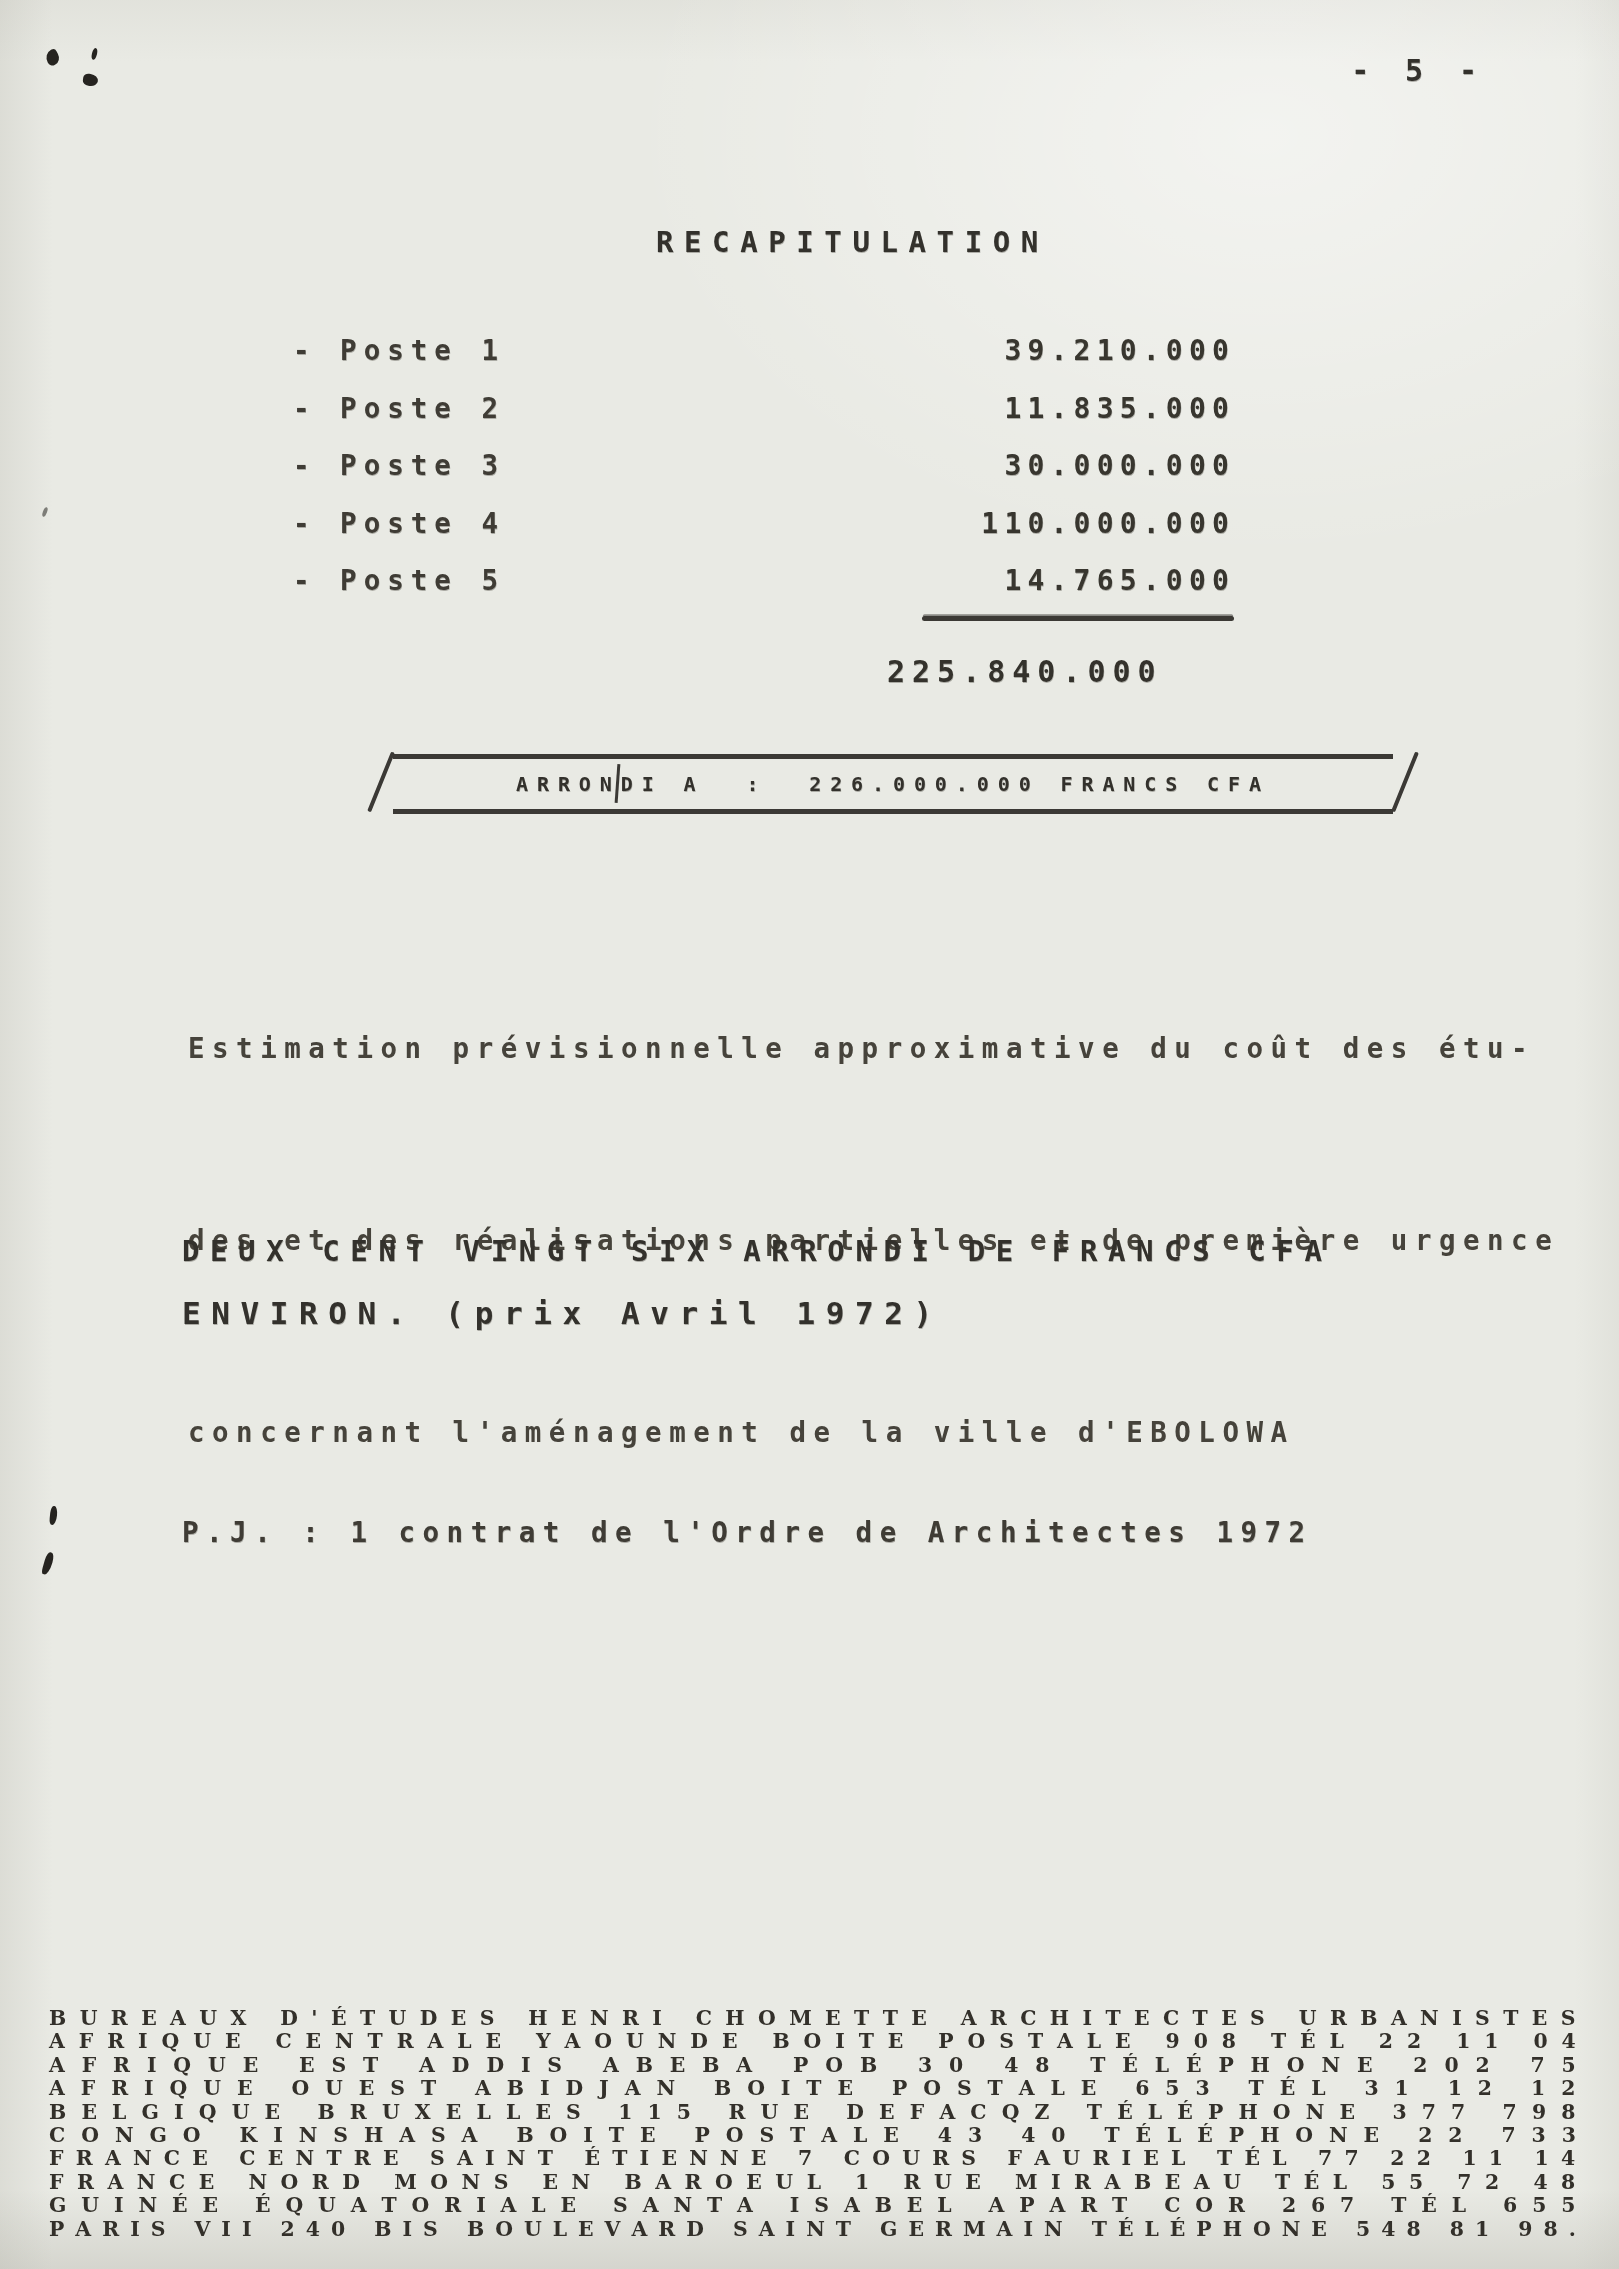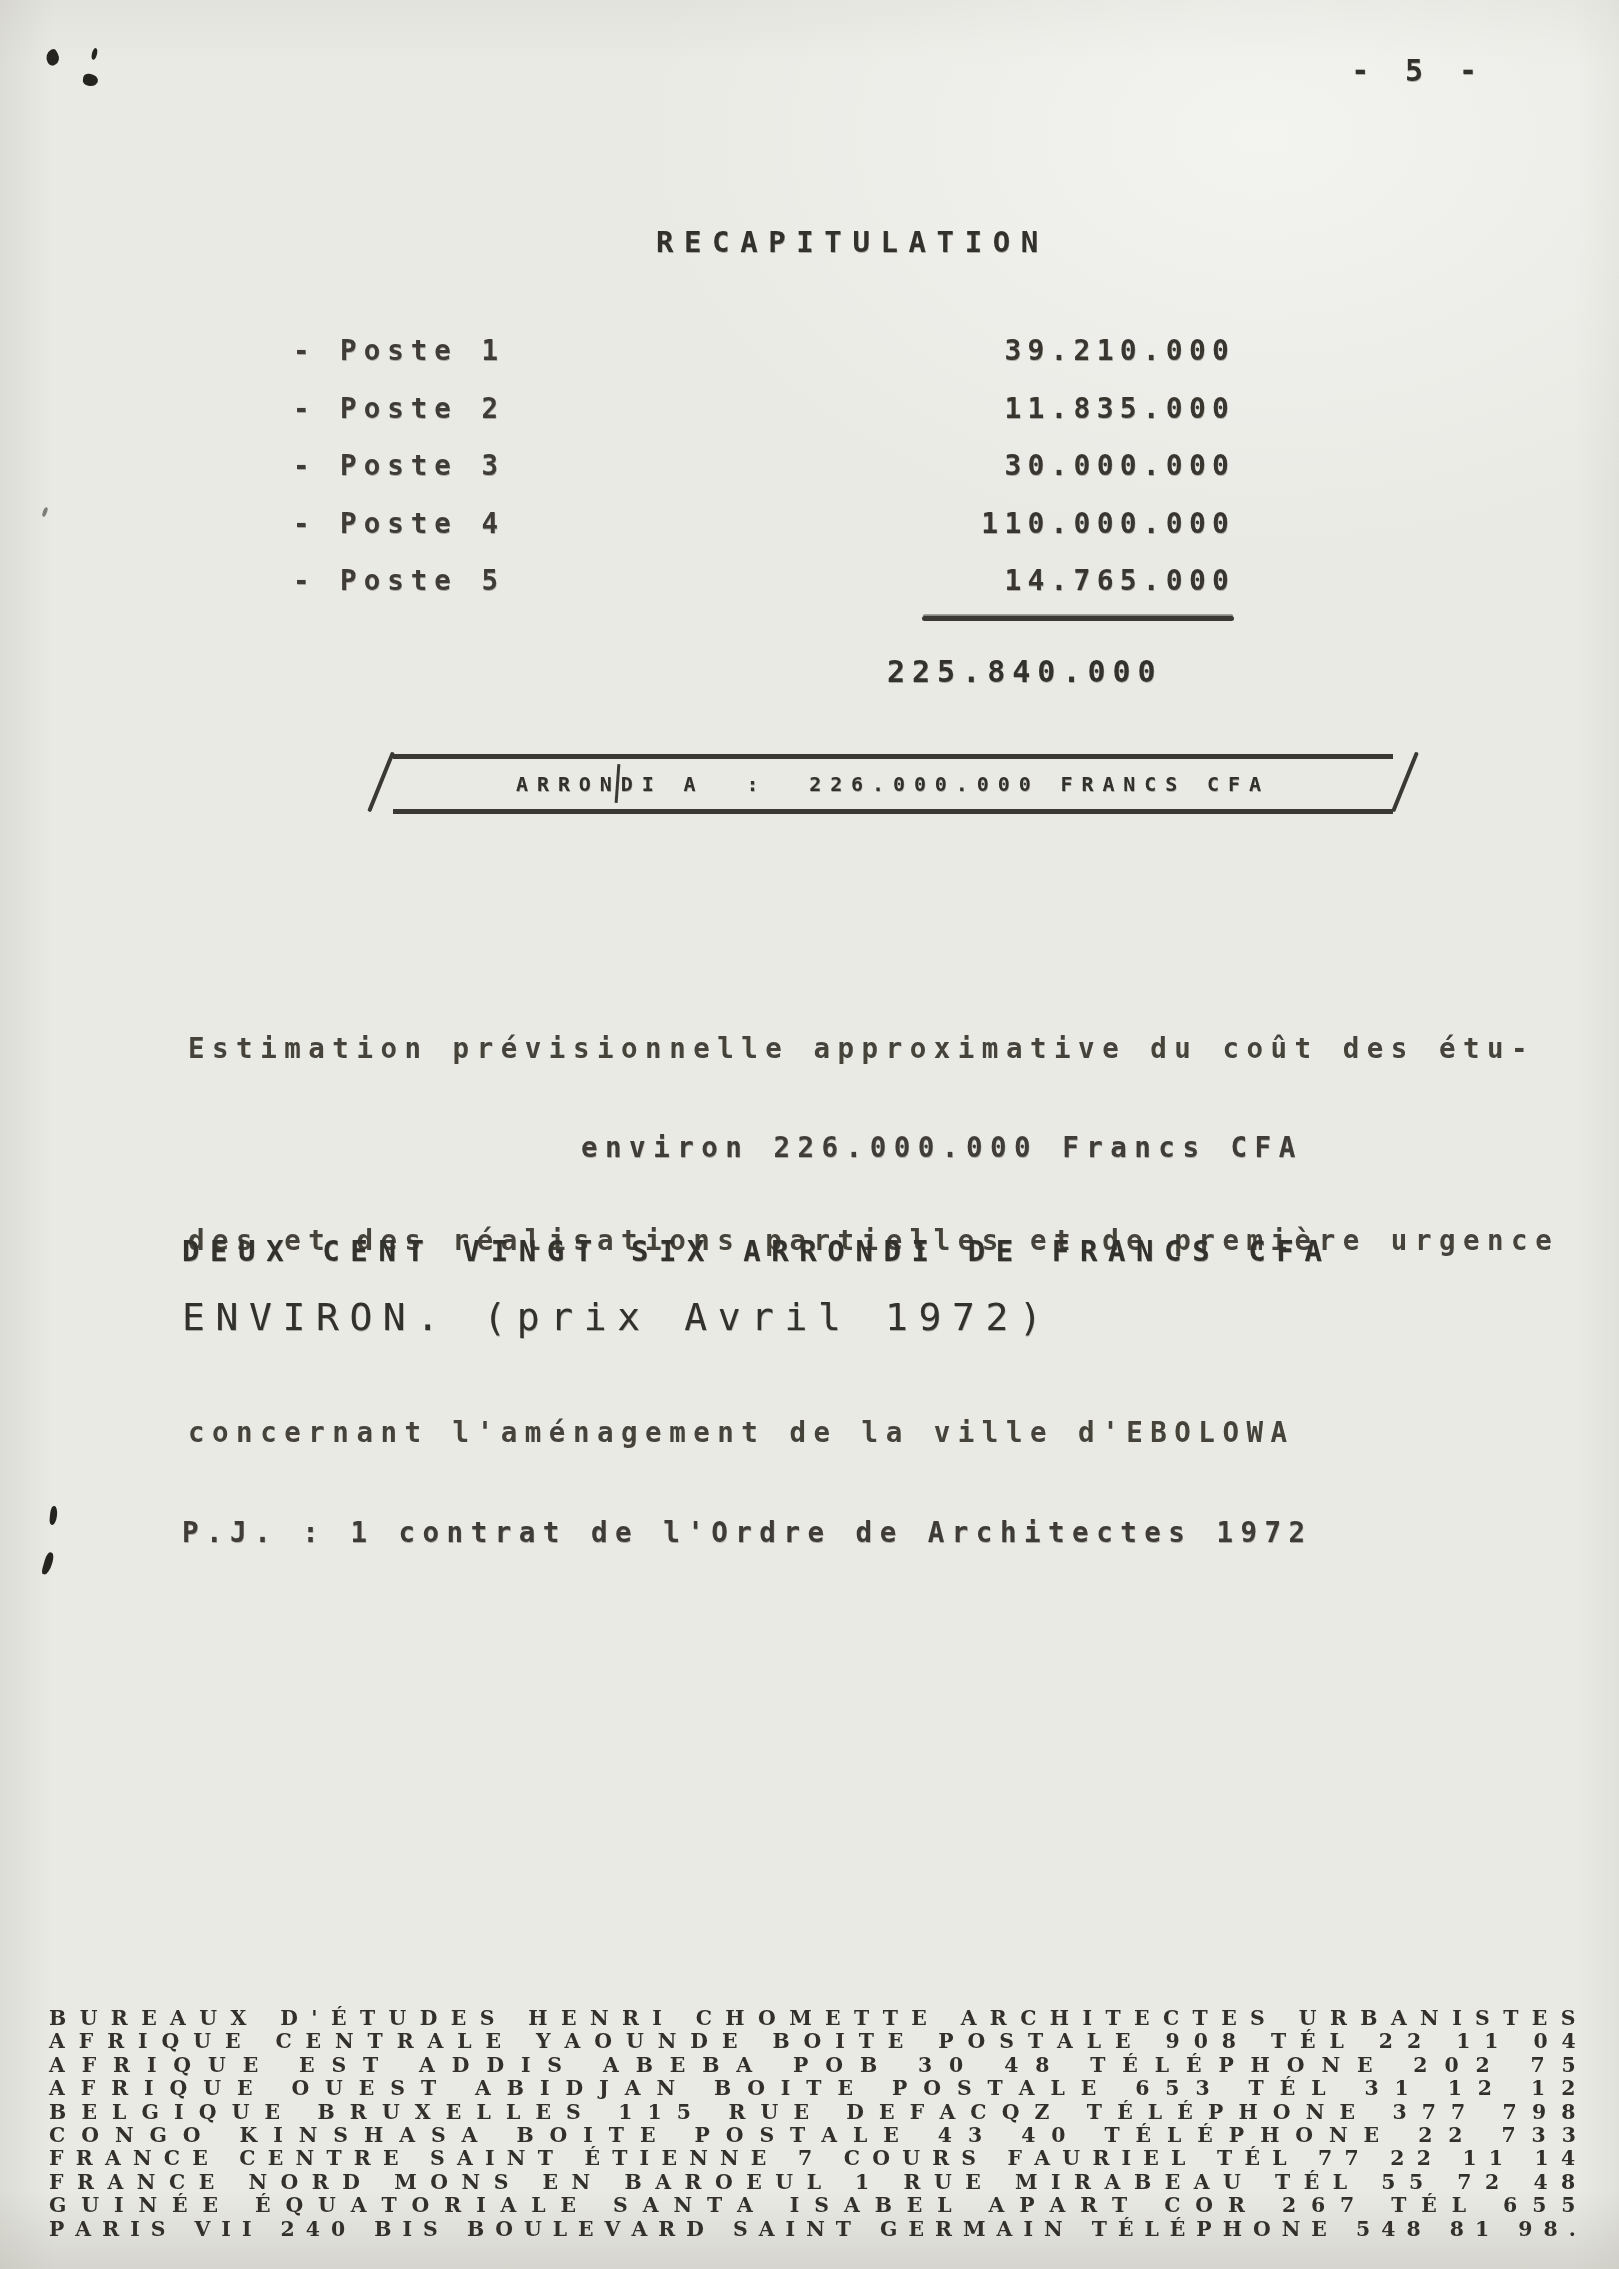--- a/index.html
+++ b/index.html
@@ -77,21 +77,21 @@
   .environ-line{
     position:absolute;top:1131px;left:581px;
     font-size:27.5px;font-weight:bold;letter-spacing:7.5px;color:#403d36;white-space:pre;
   }
   .caps-line1{
     position:absolute;top:1234px;left:182px;
     font-size:29px;font-weight:bold;letter-spacing:10.6px;color:#33312c;white-space:pre;
   }
   .caps-line2{
     position:absolute;top:1295px;left:182px;
-    font-size:38px;font-weight:normal;letter-spacing:10.6px;color:#33312c;white-space:pre;
+    font-size:31px;font-weight:bold;letter-spacing:10.6px;color:#33312c;white-space:pre;
   }
   .pj-line{
     position:absolute;top:1516px;left:182px;
     font-size:27.5px;font-weight:bold;letter-spacing:7.5px;color:#3f3c35;white-space:pre;
   }
   .footer{
     position:absolute;top:2006px;left:49px;width:1527px;
     font-family:"DejaVu Serif","Liberation Serif",serif;
     font-weight:bold;font-size:20.4px;color:#33302a;
   }
@@ -148,21 +148,20 @@
     <span class="text typ">ARRONDI A  :  226.000.000 FRANCS CFA</span>
     <span class="slash right"></span>
   </div>
 
   <div class="para">
     <div>Estimation prévisionnelle approximative du coût des étu-</div>
     <div>des et des réalisations partielles et de première urgence</div>
     <div>concernant l'aménagement de la ville d'EBOLOWA</div>
   </div>
 
-  <div class="environ-line typ">environ 226.000.000 Francs CFA</div>
 
   <div class="caps-line1 typ">DEUX CENT VINGT SIX ARRONDI DE FRANCS CFA</div>
   <div class="caps-line2 typ">ENVIRON. (prix Avril 1972)</div>
 
   <div class="pj-line typ">P.J. : 1 contrat de l'Ordre de Architectes 1972</div>
 
   <div class="footer">
     <div class="footer-line"><span>B</span><span>U</span><span>R</span><span>E</span><span>A</span><span>U</span><span>X</span><span>&nbsp;</span><span>D</span><span>'</span><span>É</span><span>T</span><span>U</span><span>D</span><span>E</span><span>S</span><span>&nbsp;</span><span>H</span><span>E</span><span>N</span><span>R</span><span>I</span><span>&nbsp;</span><span>C</span><span>H</span><span>O</span><span>M</span><span>E</span><span>T</span><span>T</span><span>E</span><span>&nbsp;</span><span>A</span><span>R</span><span>C</span><span>H</span><span>I</span><span>T</span><span>E</span><span>C</span><span>T</span><span>E</span><span>S</span><span>&nbsp;</span><span>U</span><span>R</span><span>B</span><span>A</span><span>N</span><span>I</span><span>S</span><span>T</span><span>E</span><span>S</span></div>
     <div class="footer-line"><span>A</span><span>F</span><span>R</span><span>I</span><span>Q</span><span>U</span><span>E</span><span>&nbsp;</span><span>C</span><span>E</span><span>N</span><span>T</span><span>R</span><span>A</span><span>L</span><span>E</span><span>&nbsp;</span><span>Y</span><span>A</span><span>O</span><span>U</span><span>N</span><span>D</span><span>E</span><span>&nbsp;</span><span>B</span><span>O</span><span>I</span><span>T</span><span>E</span><span>&nbsp;</span><span>P</span><span>O</span><span>S</span><span>T</span><span>A</span><span>L</span><span>E</span><span>&nbsp;</span><span>9</span><span>0</span><span>8</span><span>&nbsp;</span><span>T</span><span>É</span><span>L</span><span>&nbsp;</span><span>2</span><span>2</span><span>&nbsp;</span><span>1</span><span>1</span><span>&nbsp;</span><span>0</span><span>4</span></div>
     <div class="footer-line"><span>A</span><span>F</span><span>R</span><span>I</span><span>Q</span><span>U</span><span>E</span><span>&nbsp;</span><span>E</span><span>S</span><span>T</span><span>&nbsp;</span><span>A</span><span>D</span><span>D</span><span>I</span><span>S</span><span>&nbsp;</span><span>A</span><span>B</span><span>E</span><span>B</span><span>A</span><span>&nbsp;</span><span>P</span><span>O</span><span>B</span><span>&nbsp;</span><span>3</span><span>0</span><span>&nbsp;</span><span>4</span><span>8</span><span>&nbsp;</span><span>T</span><span>É</span><span>L</span><span>É</span><span>P</span><span>H</span><span>O</span><span>N</span><span>E</span><span>&nbsp;</span><span>2</span><span>0</span><span>2</span><span>&nbsp;</span><span>7</span><span>5</span></div>

